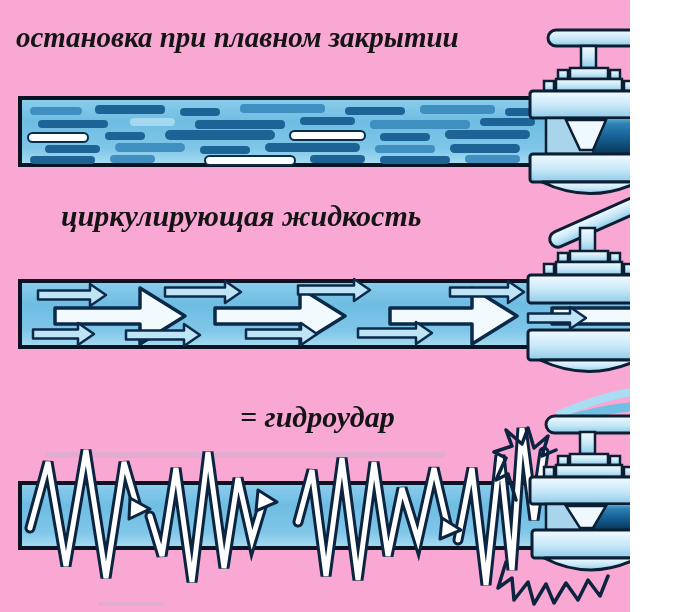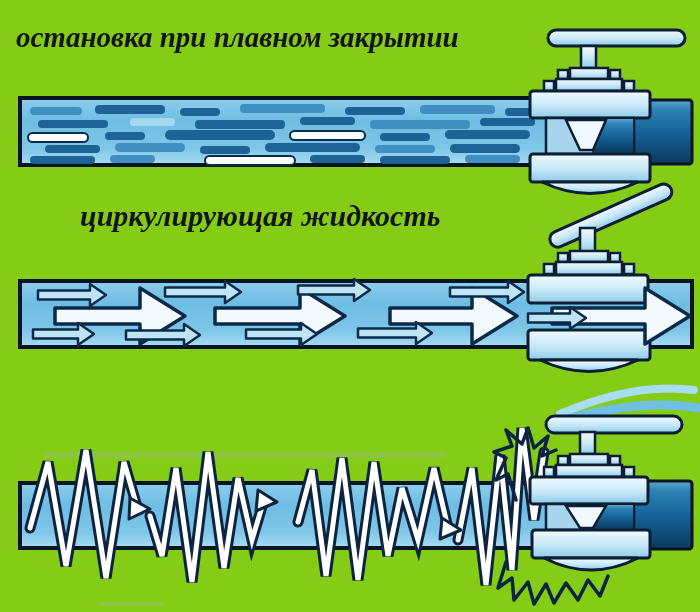--- a/index.html
+++ b/index.html
@@ -1,26 +1,26 @@
 <!DOCTYPE html>
 <html><head>
 <meta charset="utf-8">
 <style>
   html,body{margin:0;padding:0;background:#ffffff;}
   .canvas{
-    position:relative;width:700px;height:612px;background:#84cc16;
+    position:relative;width:630px;height:612px;background:#f9a8d4;
     overflow:hidden;font-family:"Liberation Serif",serif;
   }
   .illustration{position:absolute;left:0;top:0;}
   .lbl{
     position:absolute;font-style:italic;font-weight:700;color:#141414;
     font-family:"Liberation Serif",serif;white-space:nowrap;line-height:1.05;
   }
   .lbl-1{left:16px;top:22px;font-size:29px;}
-  .lbl-2{left:80px;top:200px;font-size:30px;}
+  .lbl-2{left:61px;top:200px;font-size:30px;}
   .lbl-3a{left:16px;top:370px;font-size:29px;}
   .lbl-3b{left:240px;top:401px;font-size:30px;}
 
   
   .pipe{fill:url(#gradPipe);stroke:#0a1422;stroke-width:4;}
   .pipe-dark{fill:url(#gradDark);stroke:#0a1422;stroke-width:3;}
   .streak-d{fill:#1d6396;}
   .streak-m{fill:#3f8fc0;}
   .streak-l{fill:#a5d9f0;}
   .streak-w{fill:#fdfeff;stroke:#0a2d4a;stroke-width:2;}
@@ -204,14 +204,15 @@
         <path class="burst" d="M516,500 L508,474 L496,480 L506,458 L494,452 L512,446 L506,430 L522,444 L528,428 L534,448 L548,436 L542,456 L556,450"></path>
         <path class="burst" d="M506,562 L498,588 L512,578 L514,600 L528,582 L534,604 L546,584 L554,603 L566,583 L578,600 L588,580 L600,596 L608,576"></path>
       </g>
 
       <rect class="smudge" x="98" y="602" width="66" height="4" rx="2"></rect>
     </g>
   </svg>
 
   <div class="lbl lbl-1">остановка при плавном закрытии</div>
   <div class="lbl lbl-2">циркулирующая жидкость</div>
+  <div class="lbl lbl-3b">= гидроудар</div>
 
 </div>
 
 </body></html>

